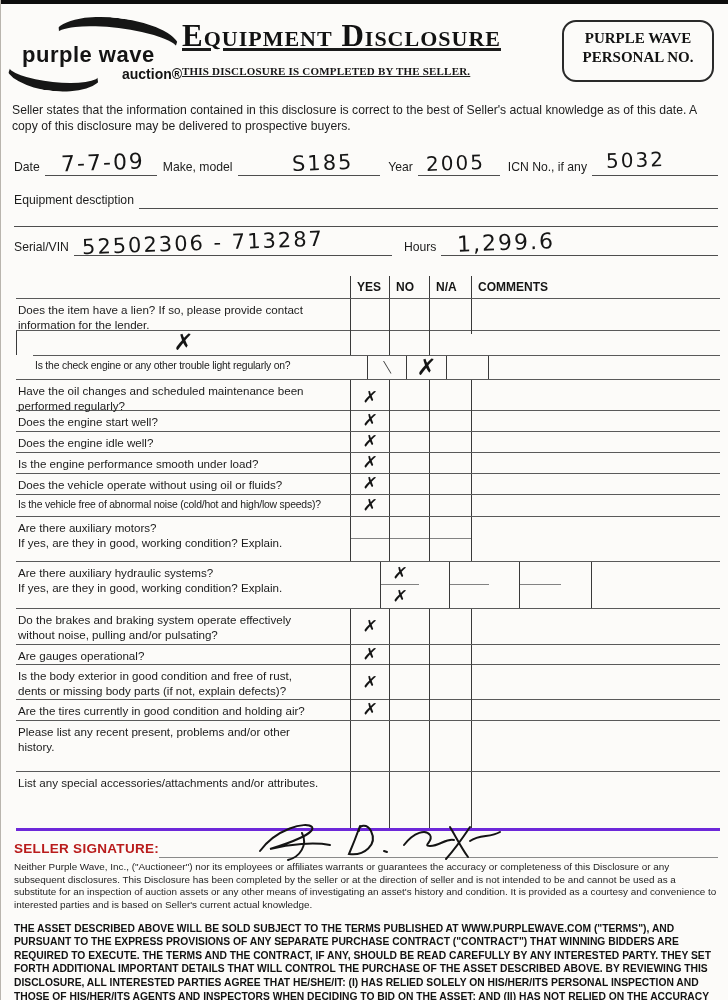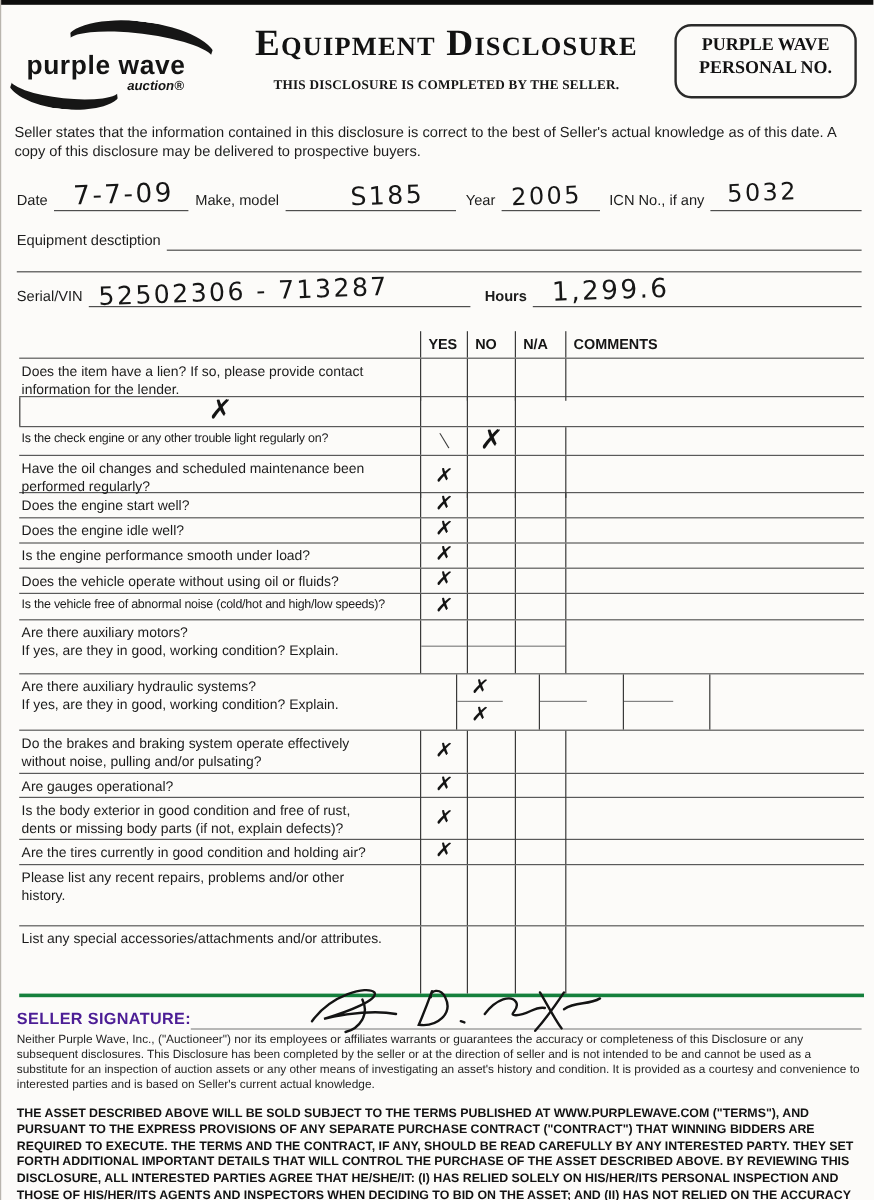--- a/index.html
+++ b/index.html
@@ -10,26 +10,26 @@
     -webkit-font-smoothing:antialiased;
   }
   .scan-topbar{position:absolute;top:0;left:0;width:728px;height:4px;background:#0d0d0d;}
   .scan-leftline{position:absolute;top:0;left:0;width:1px;height:1000px;background:#b9b5ae;}
   .page{position:absolute;top:4px;left:0;width:728px;padding:0 0 0 0;}
 
   
   .hdr{display:flex;align-items:flex-start;padding:12px 14px 0 10px;height:92px;box-sizing:border-box;}
   .logo{position:relative;width:172px;height:74px;flex:0 0 auto;}
   .logo-text{position:absolute;left:12px;top:26px;font-size:22px;font-weight:bold;letter-spacing:.5px;color:#141414;}
-  .logo-sub{position:absolute;left:96px;top:50px;font-size:11px;font-weight:bold;color:#141414;font-style:italic;}
+  .logo-sub{position:absolute;left:112px;top:50px;font-size:14px;font-weight:bold;color:#141414;}
   .swoosh-top{position:absolute;top:2px;right:2px;width:122px;height:36px;
     border:2px solid transparent;border-top:10px solid #161616;border-radius:50%;transform:rotate(7deg);}
   .swoosh-bot{position:absolute;left:-4px;top:34px;width:92px;height:30px;
     border:2px solid transparent;border-bottom:9px solid #161616;border-radius:50%;transform:rotate(6deg);}
-  .hdr-center{flex:1;text-align:center;padding-top:4px;}
+  .hdr-center{flex:1;text-align:left;padding-top:4px;text-decoration:underline;}
   .title{font-family:"Liberation Serif","DejaVu Serif",serif;font-variant:small-caps;
     font-weight:bold;font-size:31px;letter-spacing:1px;color:#121212;line-height:1.05;}
   .subtitle{font-family:"Liberation Serif","DejaVu Serif",serif;font-weight:bold;font-size:11px;
     letter-spacing:.2px;margin-top:12px;color:#151515;}
   .custbox{flex:0 0 auto;width:152px;height:62px;border:2.5px solid #2a2a2a;border-radius:14px;
     margin-top:4px;text-align:center;padding-top:7px;box-sizing:border-box;
     font-family:"Liberation Serif","DejaVu Serif",serif;font-weight:bold;font-size:15px;line-height:1.25;color:#121212;}
 
   
   .intro{padding:6px 10px 0 12px;font-size:12.2px;line-height:1.35;color:#1d1d1d;}
@@ -39,38 +39,38 @@
   .flabel{white-space:nowrap;padding:0 5px 2px 0;}
   .fline{border-bottom:1.6px solid #4e4e4e;height:22px;position:relative;}
   .hand{font-family:"DejaVu Sans",sans-serif;color:#161616;position:absolute;bottom:0;
     transform:rotate(-2deg);letter-spacing:2px;white-space:nowrap;}
   .row-date{margin-top:18px;}
   .row-equip{margin-top:17px;}
   .blankline{margin:16px 10px 0 14px;border-bottom:1.6px solid #4e4e4e;height:1px;}
   .row-serial{margin-top:6px;}
 
   
-  .tbl{margin:20px 8px 0 16px;border-bottom:3px solid #15803d;}
+  .tbl{margin:20px 8px 0 16px;border-bottom:3px solid #6d28d9;}
   .thead,.trow{display:grid;grid-template-columns:334px 39px 40px 42px 1fr;}
   .thead{height:22px;}
   .hcell{border-left:1.7px solid #3a3a3a;font-weight:bold;font-size:12px;display:flex;align-items:center;padding-left:6px;color:#151515;}
   .trow{border-top:1.6px solid #5a5a5a;}
   .qcell{font-size:11.6px;line-height:1.3;padding:3px 4px 2px 2px;color:#1b1b1b;}
   .qcell.cond{font-size:10.4px;letter-spacing:-.2px;white-space:nowrap;}
   .ccell{border-left:1.7px solid #3a3a3a;display:flex;flex-direction:column;}
   .cmcell{border-left:1.7px solid #3a3a3a;font-size:11px;padding:2px 4px;}
   .sub{flex:1;display:flex;align-items:center;justify-content:center;overflow:visible;}
   .sub.subdiv{border-bottom:1.2px solid #828282;}
   .mk{font-family:"DejaVu Sans",sans-serif;font-size:17px;font-weight:600;color:#141414;transform:rotate(7deg);line-height:1;}
   .mk-lg{font-size:23px;transform:rotate(3deg);}
   .mk-sl{font-size:11px;font-weight:400;color:#3a3a3a;transform:rotate(-4deg);}
 
   
   .sigrow{display:flex;align-items:flex-end;margin:10px 10px 0 14px;position:relative;}
-  .siglabel{font-weight:bold;font-size:13.5px;letter-spacing:.3px;white-space:nowrap;padding-bottom:2px;color:#4c1d95;}
+  .siglabel{font-weight:bold;font-size:13.5px;letter-spacing:.3px;white-space:nowrap;padding-bottom:2px;color:#b91c1c;}
   .sigline{flex:1;border-bottom:1.5px solid #8a8a8a;height:14px;position:relative;}
   .sig-svg{position:absolute;left:95px;top:-26px;}
 
   
   .disclaimer{margin:3px 8px 0 14px;font-size:9.9px;line-height:1.28;color:#242424;}
   .terms{margin:10px 8px 0 14px;font-size:10.3px;line-height:1.32;font-weight:bold;color:#121212;}
 </style>
 </head>
 <body>
 
@@ -123,21 +123,21 @@
       <span class="hand"></span>
     </span>
   </div>
   <div class="blankline"></div>
 
   <div class="frow row-serial">
     <span class="flabel">Serial/VIN</span>
     <span class="fline" style="width:318px;">
       <span class="hand" style="left:8px;font-size:21px;">52502306 - 713287</span>
     </span>
-    <span class="flabel" style="padding-left:12px;font-weight:bold;">Hours</span>
+    <span class="flabel" style="padding-left:12px;">Hours</span>
     <span class="fline" style="flex:1;">
       <span class="hand" style="left:16px;font-size:22px;">1,299.6</span>
     </span>
   </div>
 
   <div class="tbl">
     <div class="thead">
       <div></div>
       <div class="hcell">YES</div>
       <div class="hcell">NO</div>
@@ -168,21 +168,21 @@
             </div>
           </div>
           <div class="ccell">
             <div class="sub"></div>
           </div>
           <div class="ccell">
             <div class="sub"></div>
           </div>
           <div class="cmcell"></div>
         </div>
-        <div class="trow" style="height: 23px;">
+        <div class="trow" style="height: 23px; margin-left: 17px;">
           <div class="qcell cond">
             <div>Is the check engine or any other trouble light regularly on?</div>
           </div>
           <div class="ccell">
             <div class="sub">
               <span class="mk mk-sl">╲</span>
             </div>
           </div>
           <div class="ccell">
             <div class="sub">
@@ -404,21 +404,21 @@
           <div class="ccell">
             <div class="sub"></div>
           </div>
           <div class="ccell">
             <div class="sub"></div>
           </div>
           <div class="cmcell"></div>
         </div>
         <div class="trow" style="height: 50px;">
           <div class="qcell">
-            <div>Please list any recent repairs, problems and/or other</div>
+            <div>Please list any recent present, problems and/or other</div>
             <div>history.</div>
           </div>
           <div class="ccell">
             <div class="sub"></div>
           </div>
           <div class="ccell">
             <div class="sub"></div>
           </div>
           <div class="ccell">
             <div class="sub"></div>

